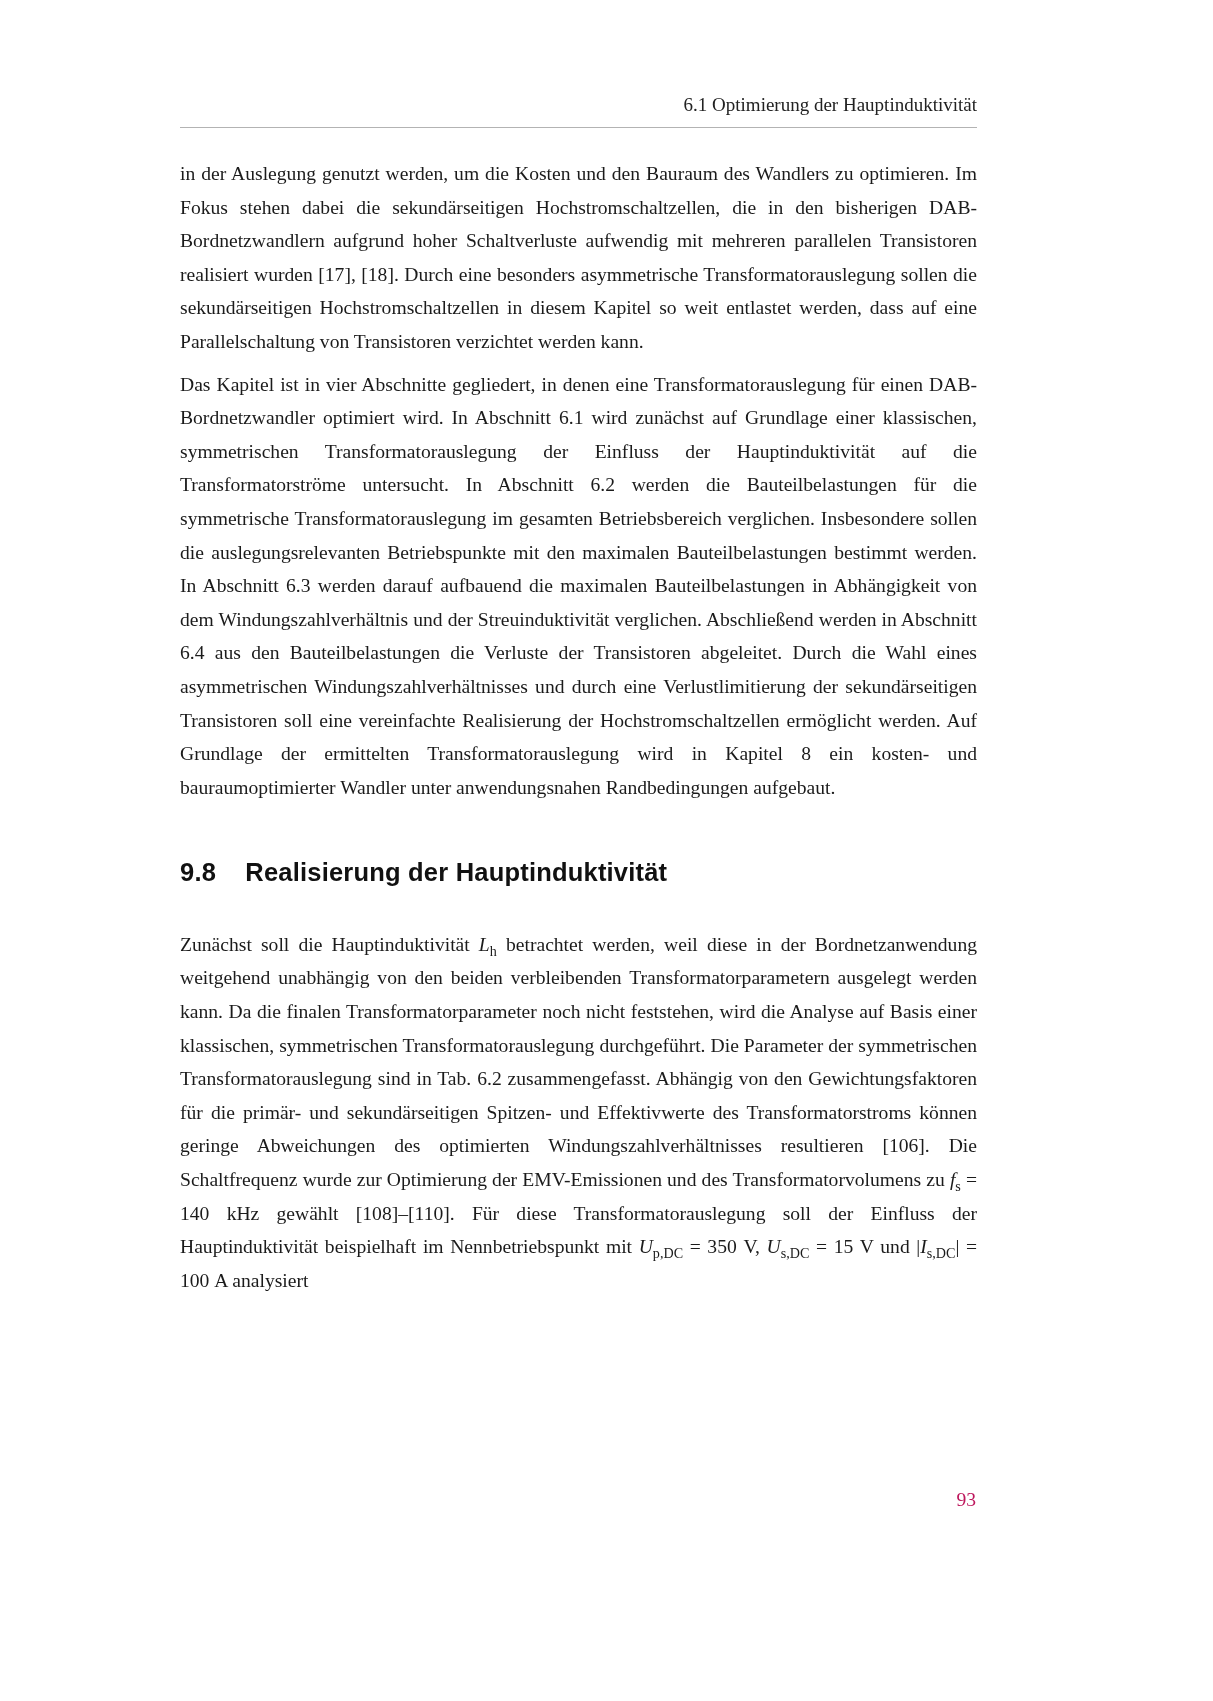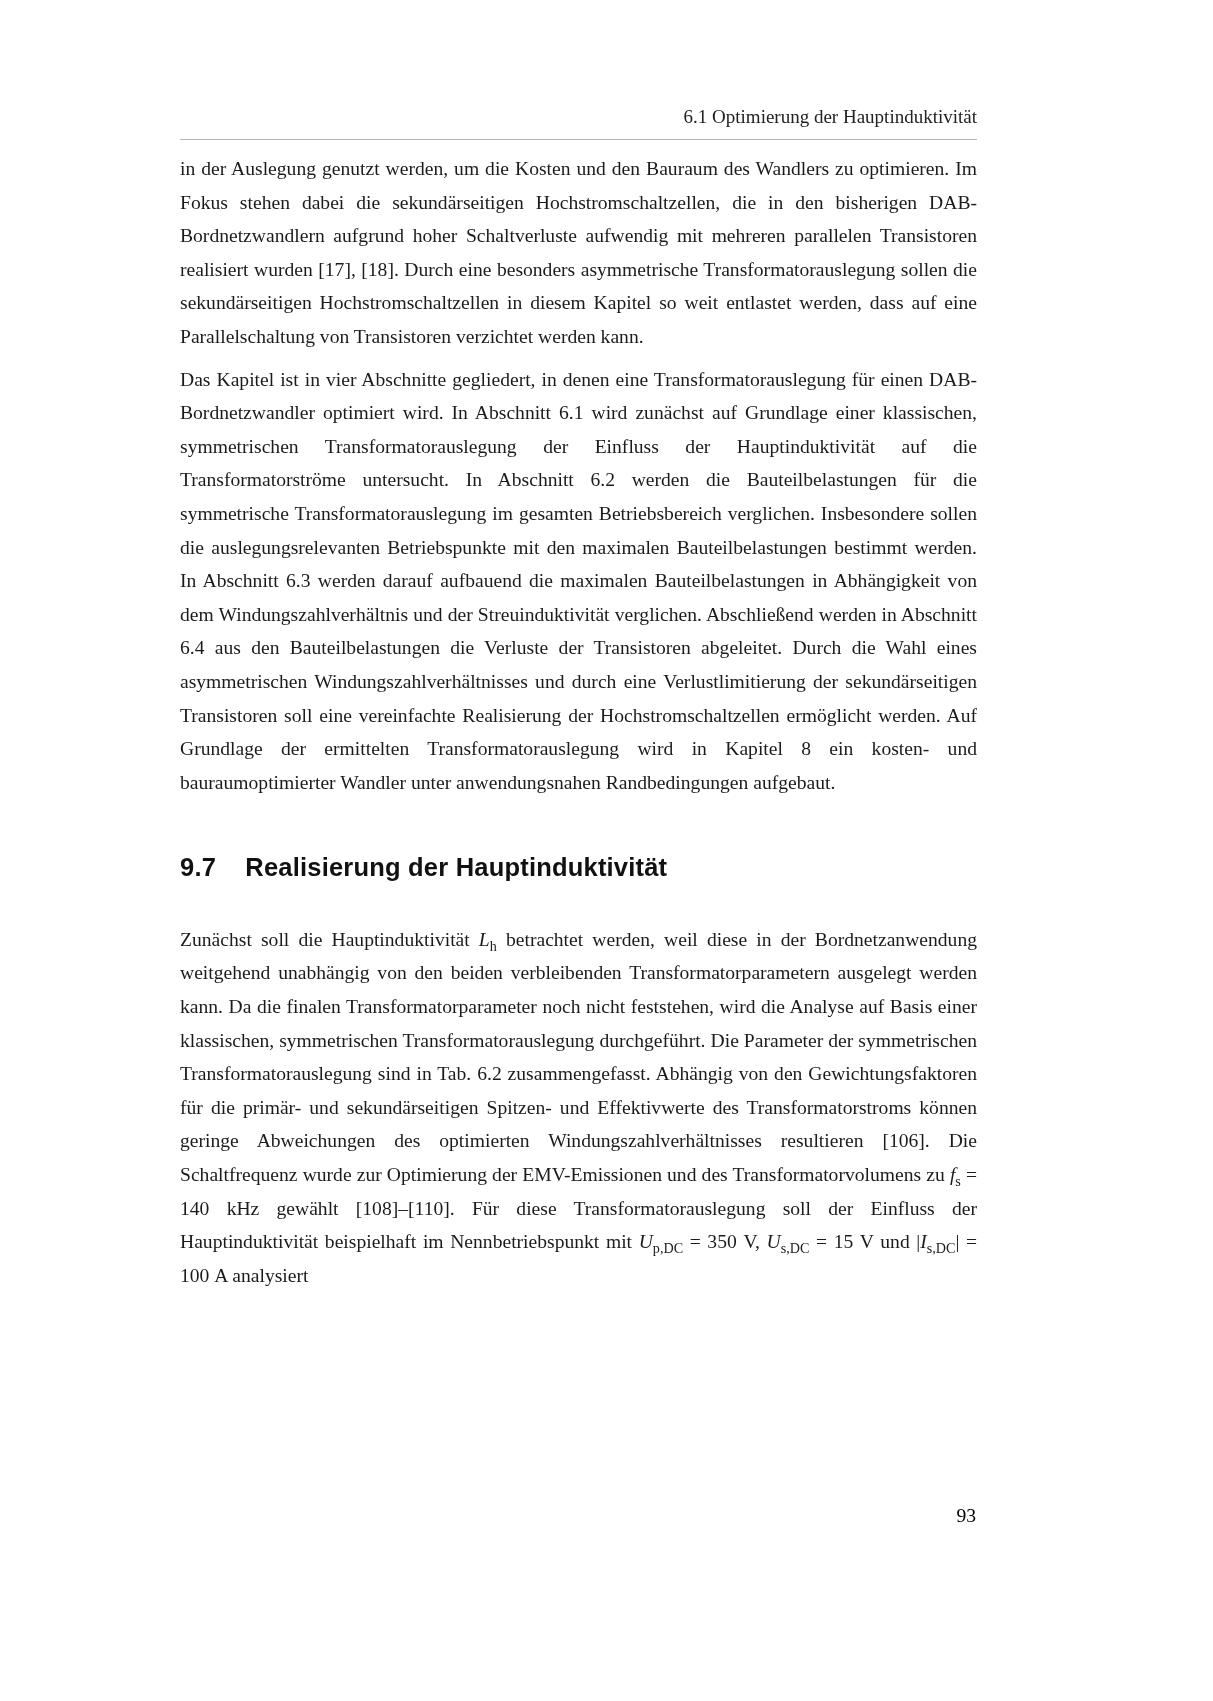--- a/index.html
+++ b/index.html
@@ -9,32 +9,32 @@
   }
   body {
     font-family: "Liberation Serif", "DejaVu Serif", serif;
     color: #1b1b1b;
     position: relative;
     overflow: hidden;
   }
   .text-block {
     position: absolute;
     left: 180px;
-    top: 106px;
+    top: 94px;
     width: 797px;
   }
   .running-header {
     text-align: right;
     font-size: 19px;
     color: #222222;
     padding-bottom: 11px;
     border-bottom: 1px solid #b3b3b3;
   }
   .body-text {
-    margin-top: 12px;
+    margin-top: 29px;
     font-size: 19.6px;
     line-height: 33.6px;
     text-align: justify;
     hyphens: auto;
     -webkit-hyphens: auto;
   }
   .para { text-align: justify; }
   .para + .para { margin-top: 9px; }
   .para em.mvar {
     font-style: italic;
@@ -54,41 +54,40 @@
     margin-top: 52px;
     margin-bottom: 38px;
     text-align: left;
   }
   .section-heading .sec-num { margin-right: 22px; }
   .page-number {
     position: absolute;
     top: 1489px;
     right: 237px;
     font-size: 19.6px;
-    color: #000000;
-    margin-top: 16px;
+    color: #be185d;
   }
 </style>
 </head>
 <body>
 
 <div class="text-block">
 
   <header class="running-header">
     <span>6.1 Optimierung der Hauptinduktivität</span>
   </header>
 
   <main class="body-text">
 
     <p class="para"><span>in der Auslegung genutzt werden, um die Kosten und den Bauraum des Wandlers zu optimieren. Im Fokus stehen dabei die sekundärseitigen Hochstromschaltzellen, die in den bisherigen DAB-Bordnetzwandlern aufgrund hoher Schaltverluste aufwendig mit mehreren parallelen Transistoren realisiert wurden [17], [18]. Durch eine besonders asymmetrische Transformatorauslegung sollen die sekundärseitigen Hochstromschaltzellen in diesem Kapitel so weit entlastet werden, dass auf eine Parallelschaltung von Transistoren verzichtet werden kann.</span></p>
 
     <p class="para"><span>Das Kapitel ist in vier Abschnitte gegliedert, in denen eine Transformatorauslegung für einen DAB-Bordnetzwandler optimiert wird. In Abschnitt 6.1 wird zunächst auf Grundlage einer klassischen, symmetrischen Transformatorauslegung der Einfluss der Hauptinduktivität auf die Transformatorströme untersucht. In Abschnitt 6.2 werden die Bauteilbelastungen für die symmetrische Transformatorauslegung im gesamten Betriebsbereich verglichen. Insbesondere sollen die auslegungsrelevanten Betriebspunkte mit den maximalen Bauteilbelastungen bestimmt werden. In Abschnitt 6.3 werden darauf aufbauend die maximalen Bauteilbelastungen in Abhängigkeit von dem Windungszahlverhältnis und der Streuinduktivität verglichen. Abschließend werden in Abschnitt 6.4 aus den Bauteilbelastungen die Verluste der Transistoren abgeleitet. Durch die Wahl eines asymmetrischen Windungszahlverhältnisses und durch eine Verlustlimitierung der sekundärseitigen Transistoren soll eine vereinfachte Realisierung der Hochstromschaltzellen ermöglicht werden. Auf Grundlage der ermittelten Transformatorauslegung wird in Kapitel 8 ein kosten- und bauraumoptimierter Wandler unter anwendungsnahen Randbedingungen aufgebaut.</span></p>
 
     <h2 class="section-heading">
-      <span class="sec-num">9.7</span>
+      <span class="sec-num">9.8</span>
       <span class="sec-title">Realisierung der Hauptinduktivität</span>
     </h2>
 
     <p class="para"><span>Zunächst soll die Hauptinduktivität </span><em class="mvar">L</em><sub class="mvar-sub">h</sub><span> betrachtet werden, weil diese in der Bordnetzanwendung weitgehend unabhängig von den beiden verbleibenden Transformatorparametern ausgelegt werden kann. Da die finalen Transformatorparameter noch nicht feststehen, wird die Analyse auf Basis einer klassischen, symmetrischen Transformatorauslegung durchgeführt. Die Parameter der symmetrischen Transformatorauslegung sind in Tab. 6.2 zusammengefasst. Abhängig von den Gewichtungsfaktoren für die primär- und sekundärseitigen Spitzen- und Effektivwerte des Transformatorstroms können geringe Abweichungen des optimierten Windungszahlverhältnisses resultieren [106]. Die Schaltfrequenz wurde zur Optimierung der EMV-Emissionen und des Transformatorvolumens zu </span><em class="mvar">f</em><sub class="mvar-sub">s</sub><span> = 140&nbsp;kHz gewählt [108]–[110]. Für diese Transformatorauslegung soll der Einfluss der Hauptinduktivität beispielhaft im Nennbetriebspunkt mit </span><em class="mvar">U</em><sub class="mvar-sub">p,DC</sub><span> = 350&nbsp;V, </span><em class="mvar">U</em><sub class="mvar-sub">s,DC</sub><span> = 15&nbsp;V und |</span><em class="mvar">I</em><sub class="mvar-sub">s,DC</sub><span>| = 100&nbsp;A analysiert</span></p>
 
   </main>
 
 </div>
 
 <div class="page-number">93</div>

